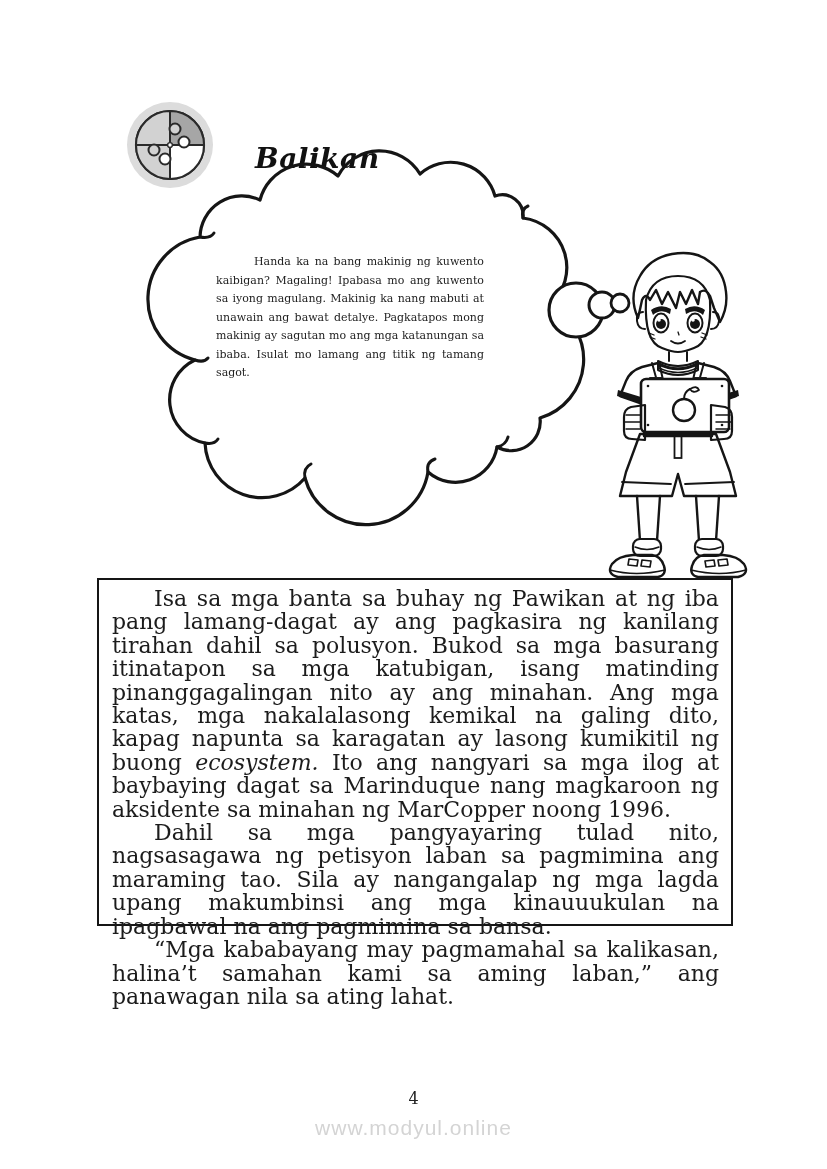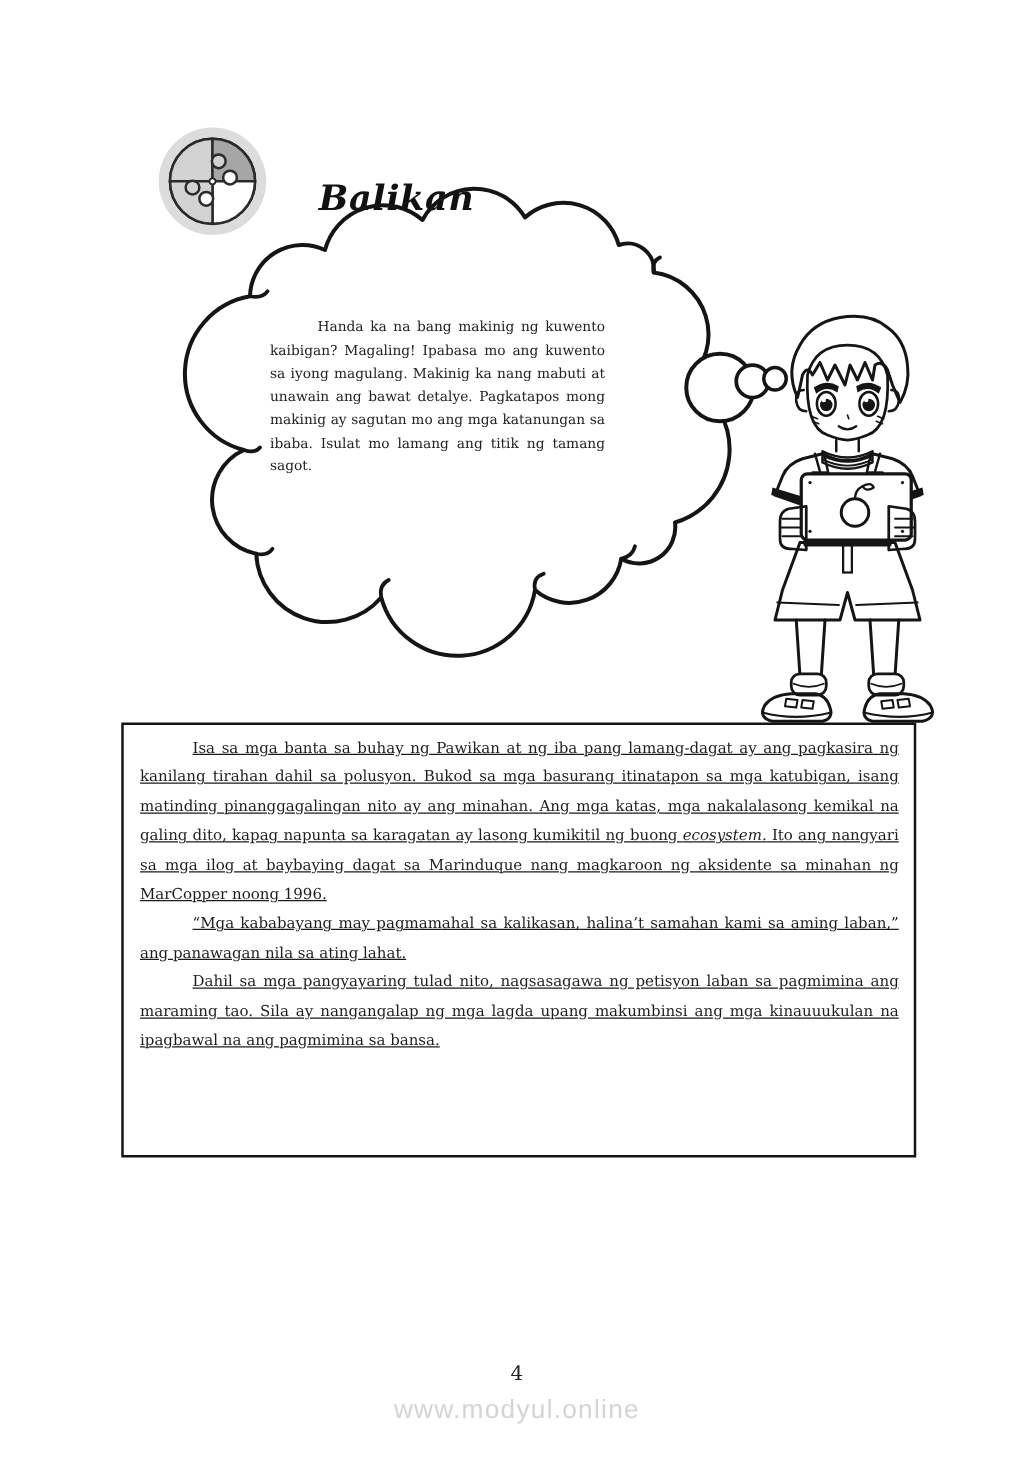--- a/index.html
+++ b/index.html
@@ -22,22 +22,22 @@
     position:absolute;left:216px;top:253px;width:268px;
     font-size:11px;line-height:18.5px;
     text-align:justify;text-indent:38px;color:#222;
   }
   .passage-box{
     position:absolute;left:97px;top:578px;width:636px;height:348px;
     border:2px solid #151515;box-sizing:border-box;
     padding:7px 12px 0 13px;
   }
   .passage-box p{
-    margin:0;font-size:12px;line-height:23.4px;
-    text-align:justify;text-indent:42px;color:#1c1c1c;text-decoration:underline;
+    margin:0;font-size:22px;line-height:23.4px;
+    text-align:justify;text-indent:42px;color:#1c1c1c;
   }
   .passage-box p .it{font-style:italic;}
   .page-number{
     position:absolute;left:0;top:1089px;width:827px;
     text-align:center;font-size:16px;color:#222;
   }
   .watermark{
     position:absolute;left:0;top:1116px;width:827px;
     text-align:center;font-size:21px;letter-spacing:1px;
     font-family:"Liberation Sans", sans-serif;color:#d4d4d4;
@@ -192,20 +192,20 @@
         <path class="ink" stroke-width="1.6" d="M 746,570 Q 720,577 691,570"></path>
         <path class="ink" stroke-width="1.6" d="M 727,559 l -9,1 l 1,6 l 9,-1 Z M 714,560 l -9,1 l 1,6 l 9,-1 Z"></path>
       </g>
     </g>
   </svg>
 
   <div class="bubble-text">Handa ka na bang makinig ng kuwento kaibigan? Magaling! Ipabasa mo ang kuwento sa iyong magulang. Makinig ka nang mabuti at unawain ang bawat detalye. Pagkatapos mong makinig ay sagutan mo ang mga katanungan sa ibaba. Isulat mo lamang ang titik ng tamang sagot.</div>
 
   <div class="passage-box">
     <p><span>Isa sa mga banta sa buhay ng Pawikan at ng iba pang lamang-dagat ay ang pagkasira ng kanilang tirahan dahil sa polusyon. Bukod sa mga basurang itinatapon sa mga katubigan, isang matinding pinanggagalingan nito ay ang minahan. Ang mga katas, mga nakalalasong kemikal na galing dito, kapag napunta sa karagatan ay lasong kumikitil ng buong </span><span class="it">ecosystem.</span><span> Ito ang nangyari sa mga ilog at baybaying dagat sa Marinduque nang magkaroon ng aksidente sa minahan ng MarCopper noong 1996.</span></p>
+    <p>Dahil sa mga pangyayaring tulad nito, nagsasagawa ng petisyon laban sa pagmimina ang maraming tao. Sila ay nangangalap ng mga lagda upang makumbinsi ang mga kinauuukulan na ipagbawal na ang pagmimina sa bansa.</p>
     <p>“Mga kababayang may pagmamahal sa kalikasan, halina’t samahan kami sa aming laban,” ang panawagan nila sa ating lahat.</p>
-    <p>Dahil sa mga pangyayaring tulad nito, nagsasagawa ng petisyon laban sa pagmimina ang maraming tao. Sila ay nangangalap ng mga lagda upang makumbinsi ang mga kinauuukulan na ipagbawal na ang pagmimina sa bansa.</p>
   </div>
 
   <div class="page-number">4</div>
   <div class="watermark">www.modyul.online</div>
 
 </div>
 
 </body></html>

